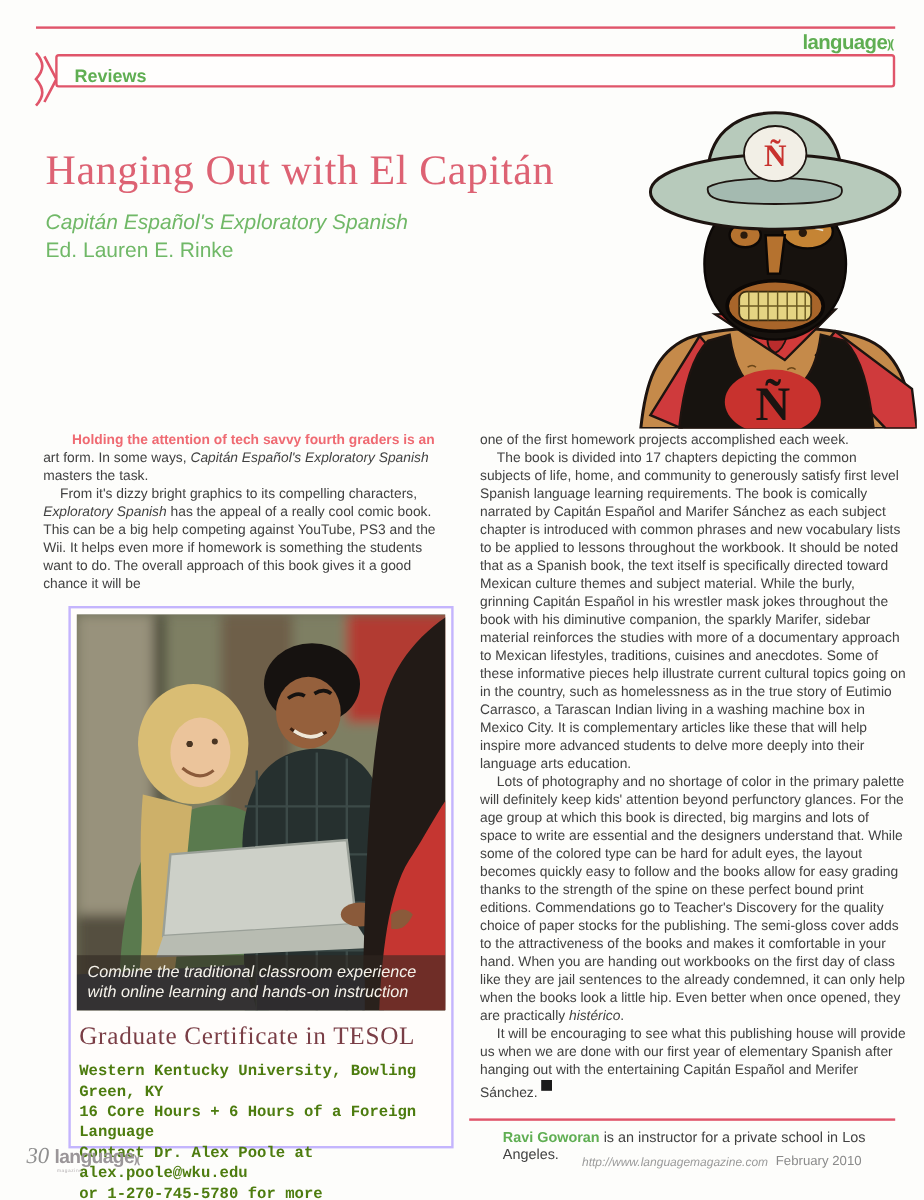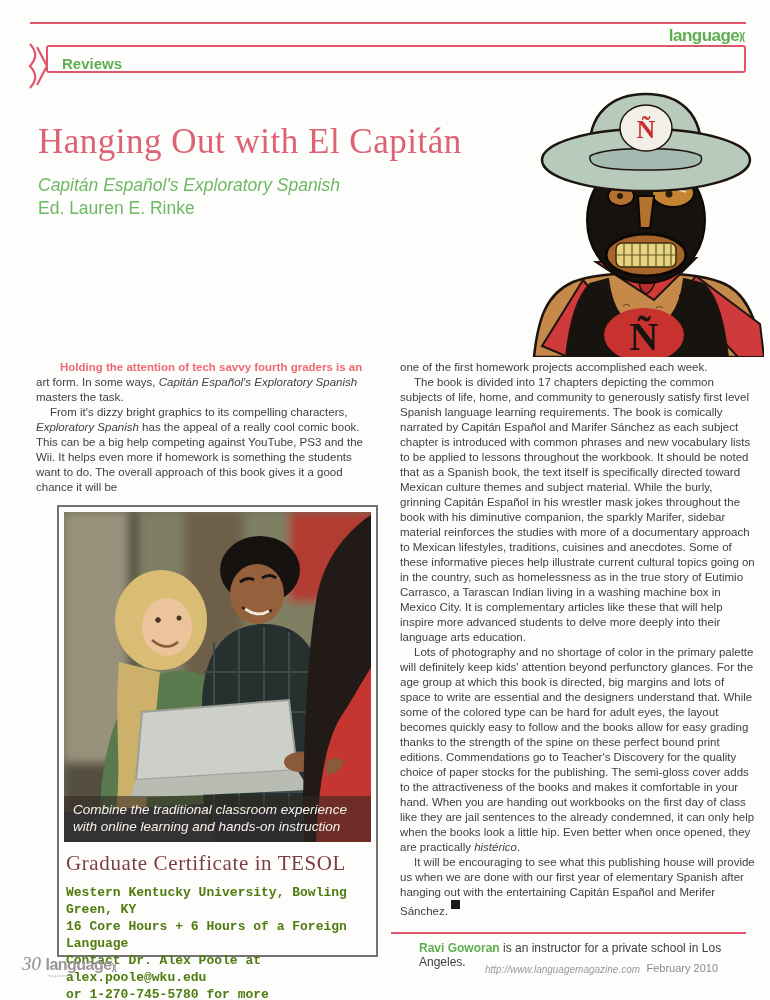--- a/index.html
+++ b/index.html
@@ -36,21 +36,21 @@
   .col p.indent { text-indent:14px; }
   .lead { color:#ef6a72; font-weight:bold;padding-left:24px; }
   .bk { font-style:italic; }
   .endmark {
     display:inline-block; width:9px; height:9px; background:#1a1a1a; color:#ffffff;
     font-size:6px; line-height:9px; text-align:center; vertical-align:0px; letter-spacing:-1px;
   }
   
   .ad-box {
     position:absolute; left:57px; top:505px; width:321px; height:452px;
-    border:2px solid #737373; background:#fffdfb;
+    border:2px solid #c4b5fd; background:#fffdfb;
   }
   .ad-photo-wrap { position:relative; margin:5px; height:330px; overflow:hidden; background:#6e6f58; }
   .ad-caption {
     position:absolute; left:0; right:0; bottom:0; padding:5px 9px 7px;
     background:rgba(48,40,32,0.58); color:#f5f2ea;
     font-style:italic; font-size:13.5px; line-height:17px;
   }
   .ad-heading {
     margin:9px 7px 2px; font-family:"Liberation Serif", serif;
     font-size:21px; color:#7a3e46; letter-spacing:0.6px;

